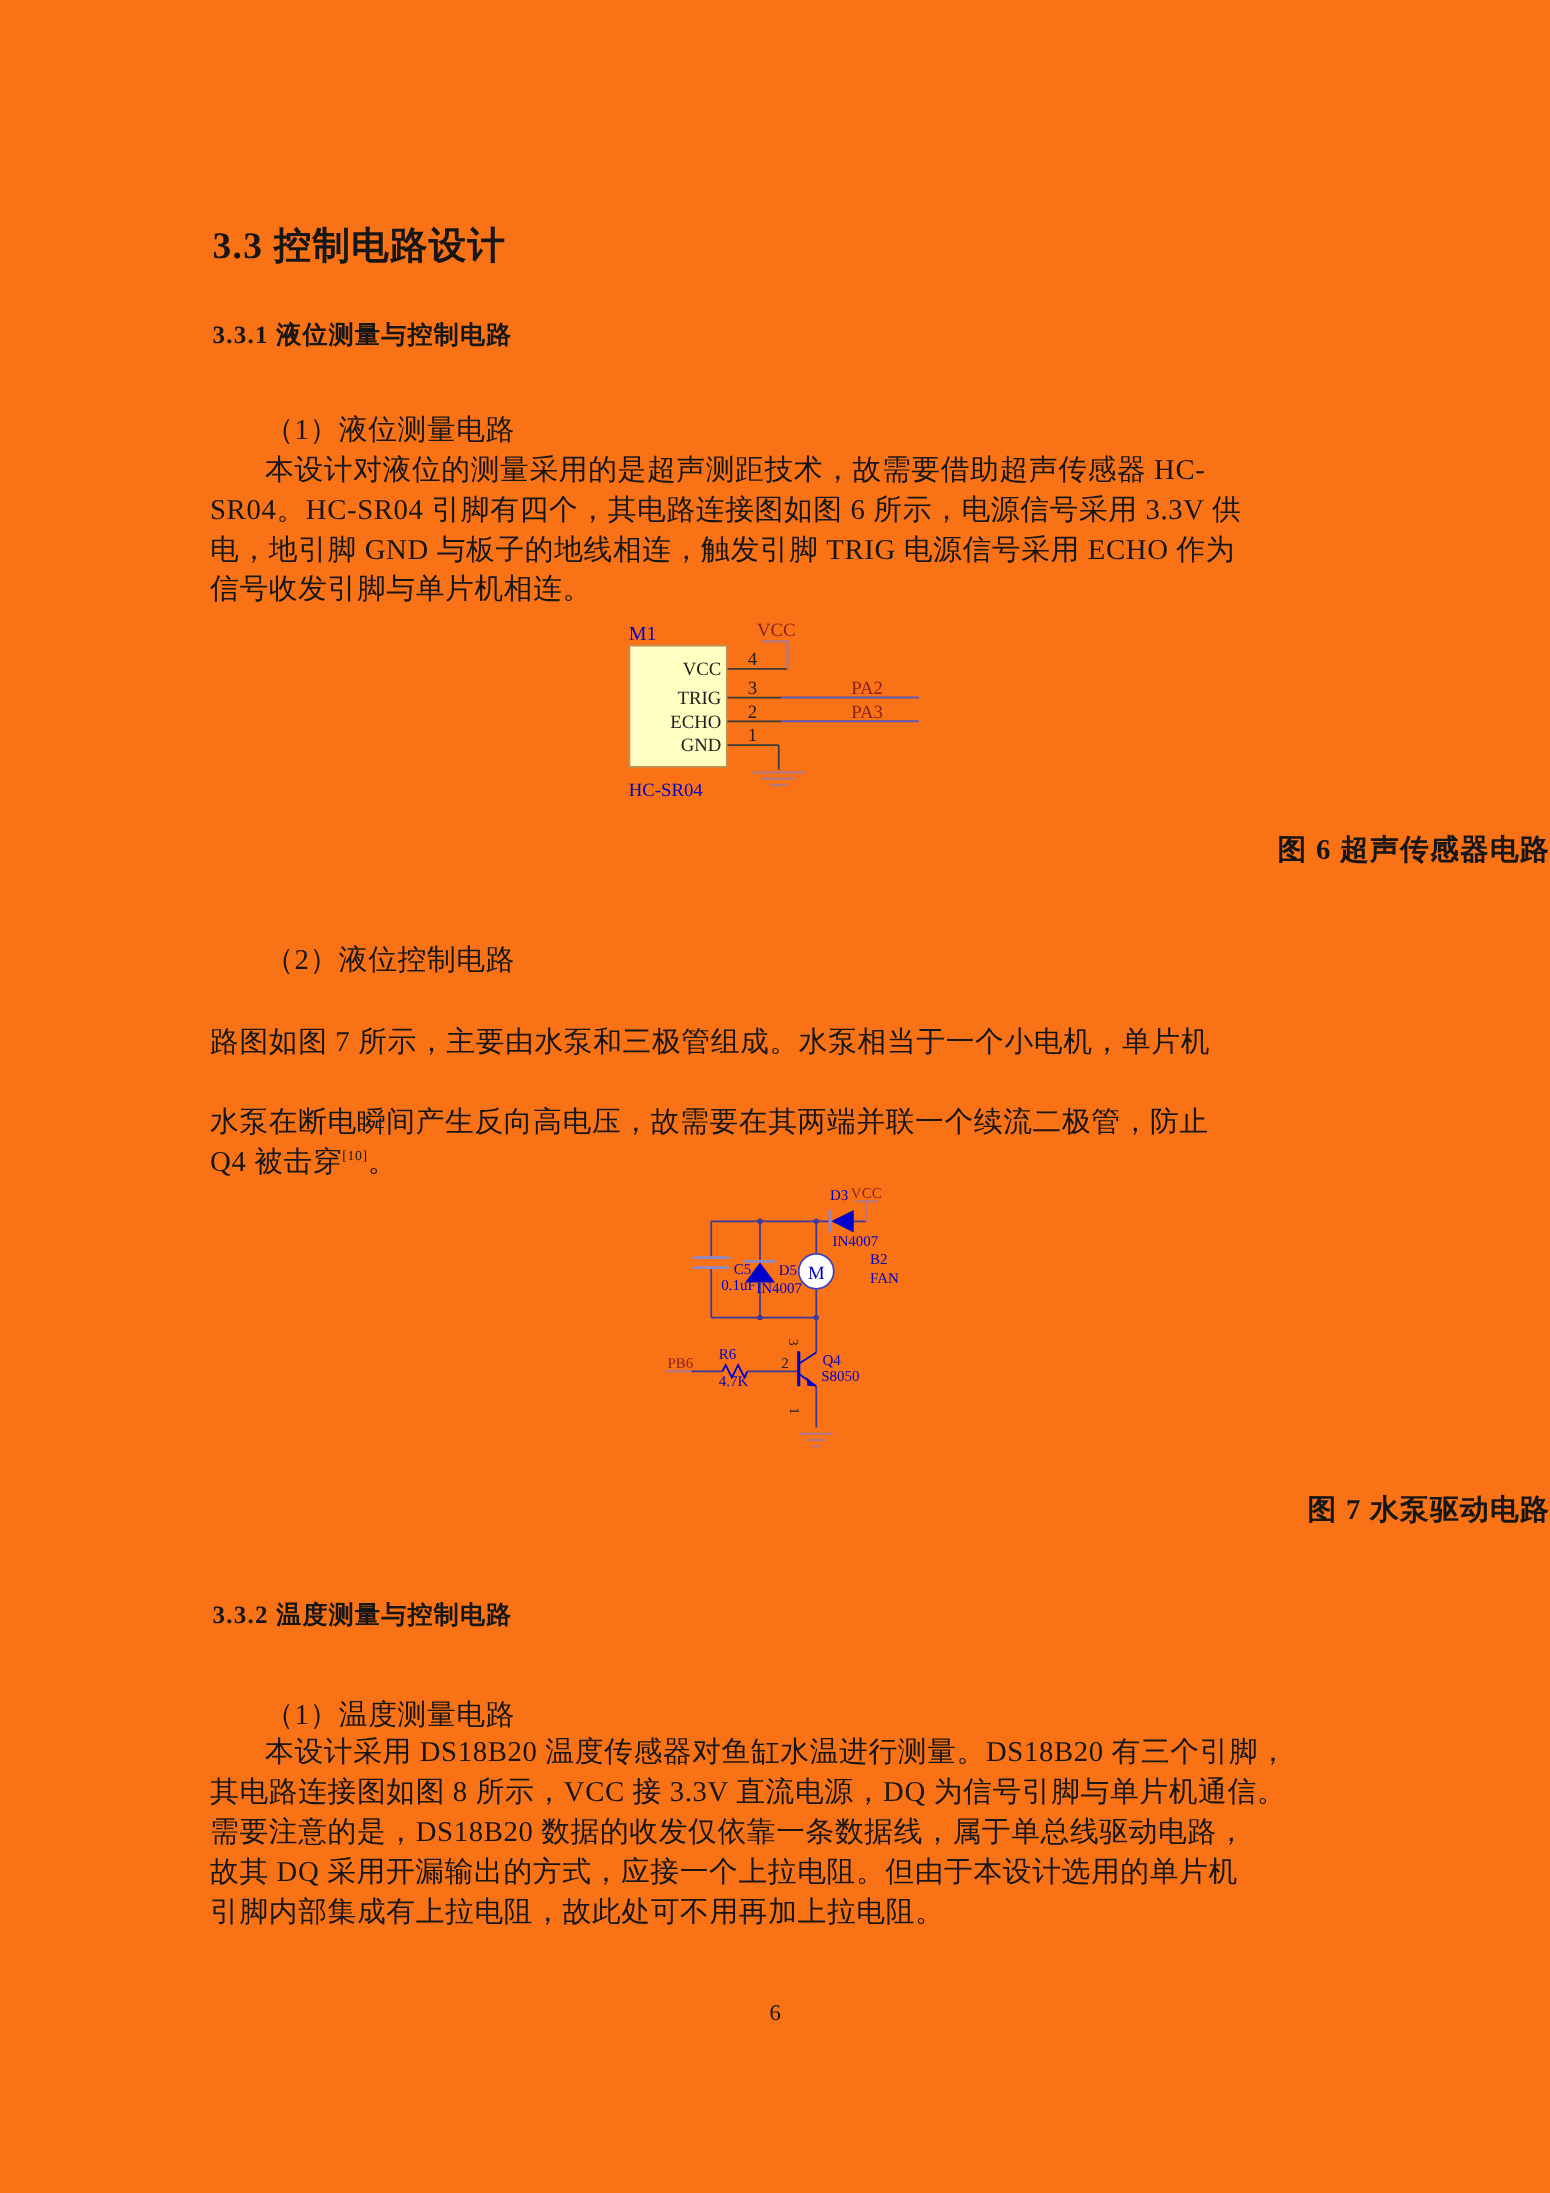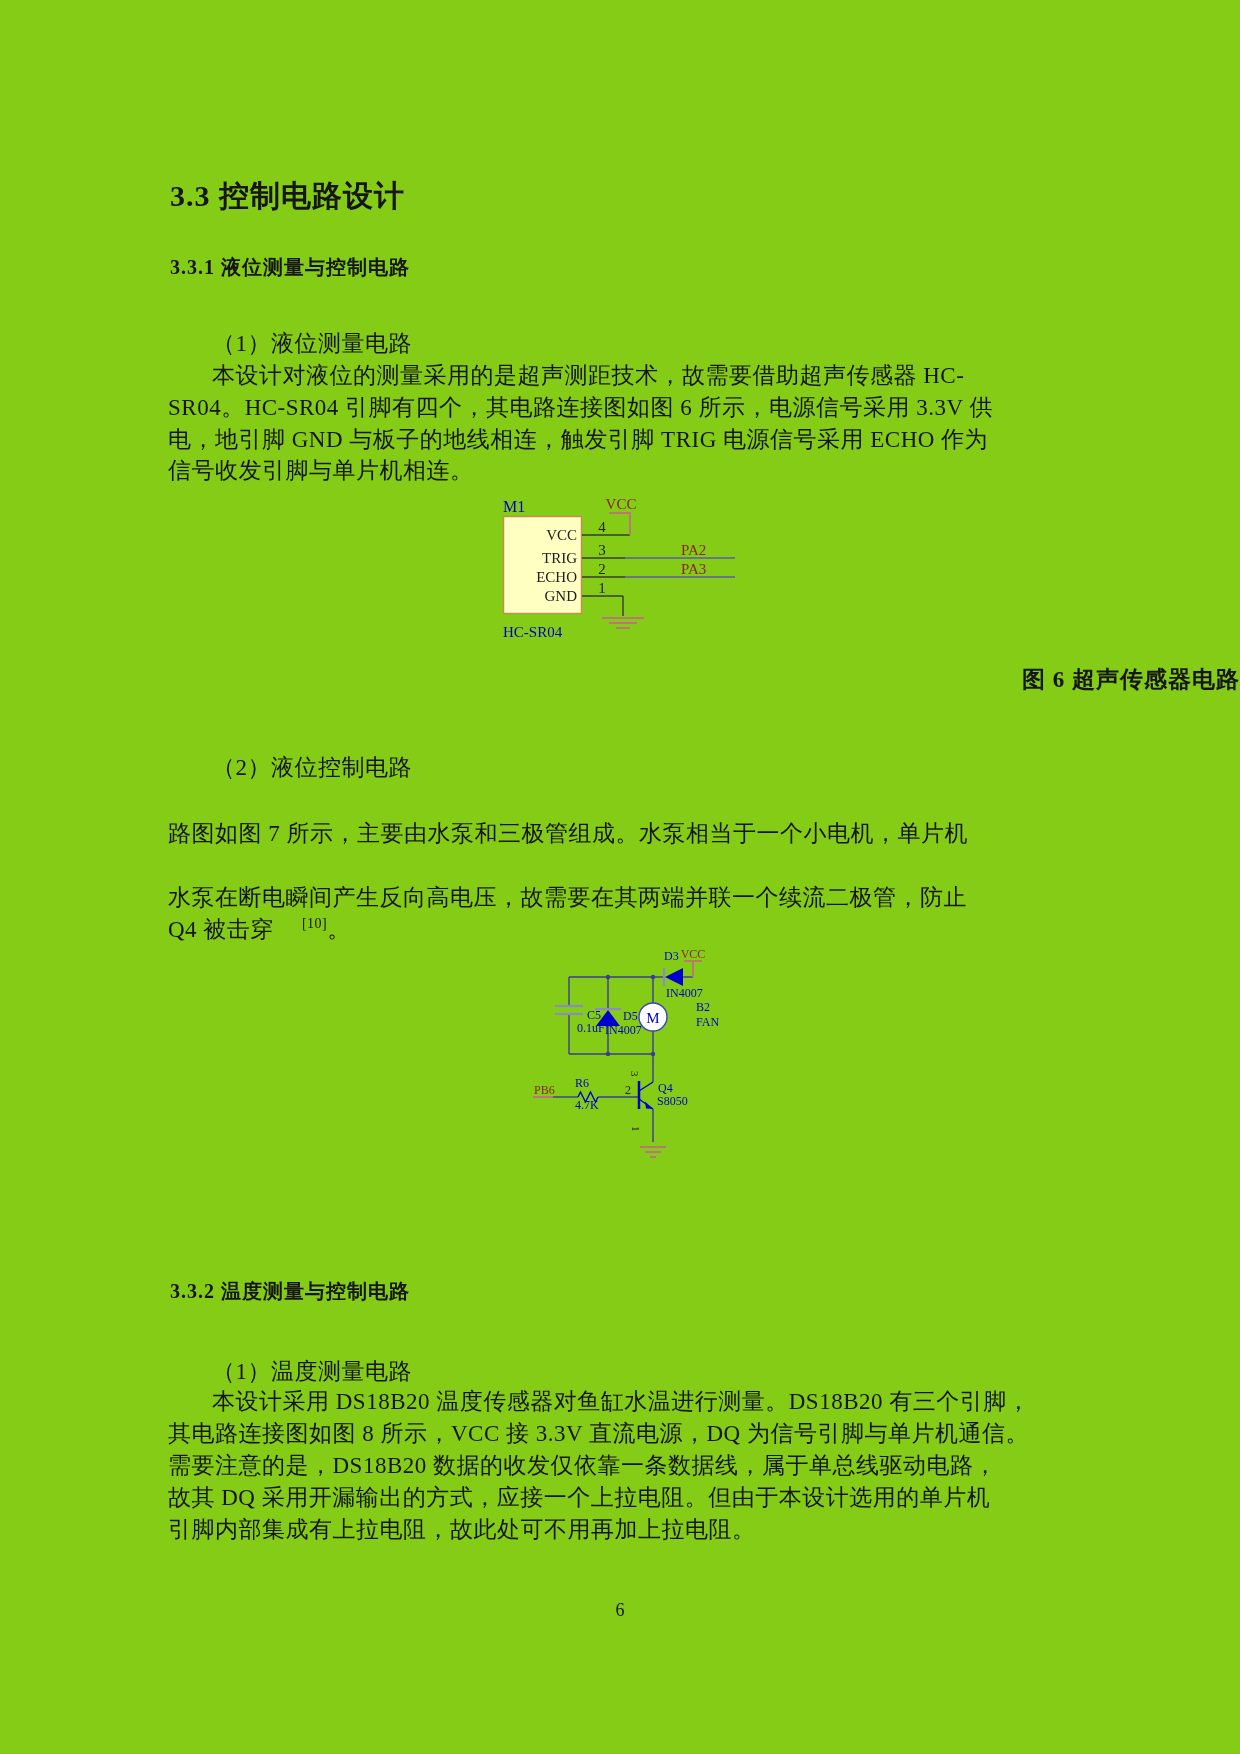--- a/index.html
+++ b/index.html
@@ -1,27 +1,27 @@
 <!DOCTYPE html>
 <html><head>
 <meta charset="utf-8">
 <style>
   html,body { margin:0; padding:0; background:#ffffff; }
   .page {
     position:relative; width:1240px; height:1754px; margin:0 auto;
-    background:#84cc16; overflow:hidden;
+    background:#f97316; overflow:hidden;
     font-family:"Liberation Serif","DejaVu Serif",serif; color:#161616;
   }
   .h1 { position:absolute; left:170px; font-size:30px; font-weight:bold; letter-spacing:1px; white-space:nowrap; }
   .h2 { position:absolute; left:170px; font-size:20px; font-weight:bold; letter-spacing:1px; white-space:nowrap; }
   .pline { position:absolute; font-size:23px; letter-spacing:0.5px; white-space:nowrap; }
   .indent { left:212px; }
   .flush  { left:168px; }
   .caption { position:absolute; left:0; width:1240px; text-align:right; font-size:23px; font-weight:bold; letter-spacing:1px; }
-  sup.ref { font-size:14px;margin-left:28px; }
+  sup.ref { font-size:11px; }
   .pagenum { position:absolute; left:0; width:1240px; text-align:center; font-size:18px; }
   .figwrap { position:absolute; }
   svg text { font-family:"Liberation Serif","DejaVu Serif",serif; }
   .t-blue  { fill:#0000C0; }
   .t-red   { fill:#8B2222; }
   .t-black { fill:#202020; }
   .w-black { stroke:#3a3a3a; stroke-width:1.4; }
   .w-navy  { stroke:#3A3A9C; stroke-width:1.4; }
   .w-blue  { stroke:#5A5AB4; stroke-width:1.5; }
   .w-pwr   { stroke:#BB7777; stroke-width:2; }
@@ -178,20 +178,21 @@
       </g>
 
       <g>
         <line x1="115" y1="202" x2="141" y2="202" class="w-pwr"></line>
         <line x1="120" y1="207" x2="136" y2="207" class="w-pwr"></line>
         <line x1="125" y1="212" x2="131" y2="212" class="w-pwr"></line>
       </g>
     </svg>
   </div>
 
+  <div class="caption" style="top:1192px">图 7 水泵驱动电路</div>
 
   <div class="h2" style="top:1278px">3.3.2 温度测量与控制电路</div>
 
   <div class="pline indent" style="top:1356px">（1）温度测量电路</div>
   <div class="pline indent" style="top:1386px">本设计采用 DS18B20 温度传感器对鱼缸水温进行测量。DS18B20 有三个引脚，</div>
   <div class="pline flush" style="top:1418px">其电路连接图如图 8 所示，VCC 接 3.3V 直流电源，DQ 为信号引脚与单片机通信。</div>
   <div class="pline flush" style="top:1450px">需要注意的是，DS18B20 数据的收发仅依靠一条数据线，属于单总线驱动电路，</div>
   <div class="pline flush" style="top:1482px">故其 DQ 采用开漏输出的方式，应接一个上拉电阻。但由于本设计选用的单片机</div>
   <div class="pline flush" style="top:1514px">引脚内部集成有上拉电阻，故此处可不用再加上拉电阻。</div>
 

